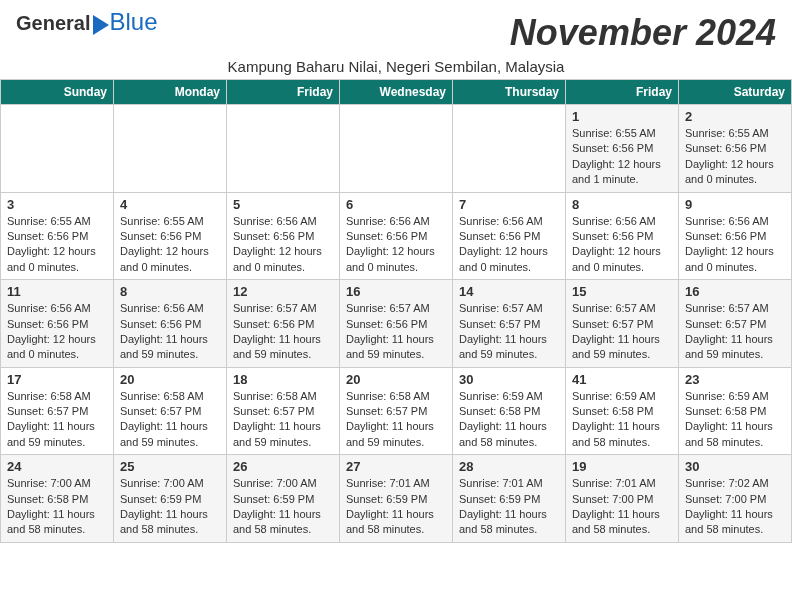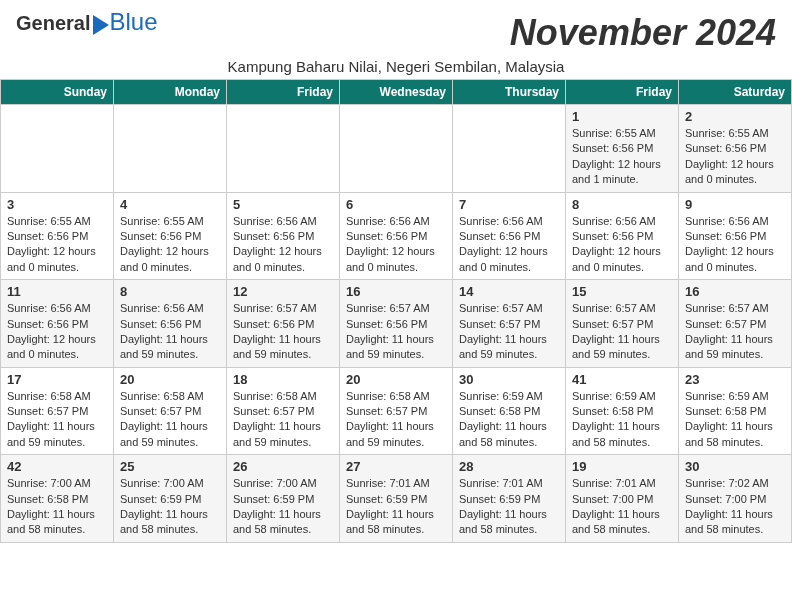--- a/index.html
+++ b/index.html
@@ -211,21 +211,21 @@
           <span class="day-num">41</span>
           <div class="day-info">Sunrise: 6:59 AM<br>Sunset: 6:58 PM<br>Daylight: 11 hours and 58 minutes.</div>
         </td>
         <td>
           <span class="day-num">23</span>
           <div class="day-info">Sunrise: 6:59 AM<br>Sunset: 6:58 PM<br>Daylight: 11 hours and 58 minutes.</div>
         </td>
       </tr>
       <tr>
         <td>
-          <span class="day-num">42</span>
+          <span class="day-num">24</span>
           <div class="day-info">Sunrise: 7:00 AM<br>Sunset: 6:58 PM<br>Daylight: 11 hours and 58 minutes.</div>
         </td>
         <td>
           <span class="day-num">25</span>
           <div class="day-info">Sunrise: 7:00 AM<br>Sunset: 6:59 PM<br>Daylight: 11 hours and 58 minutes.</div>
         </td>
         <td>
           <span class="day-num">26</span>
           <div class="day-info">Sunrise: 7:00 AM<br>Sunset: 6:59 PM<br>Daylight: 11 hours and 58 minutes.</div>
         </td>

